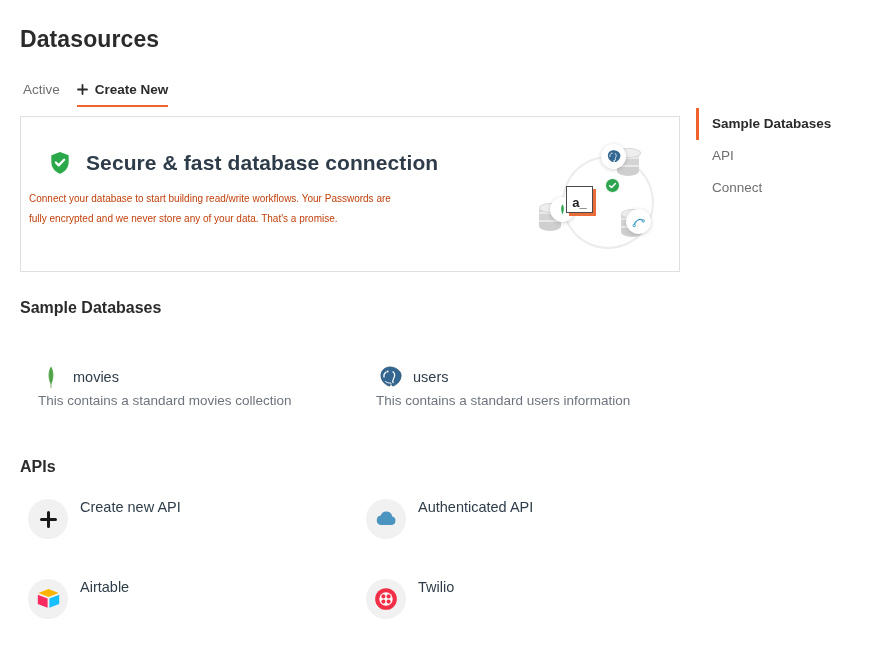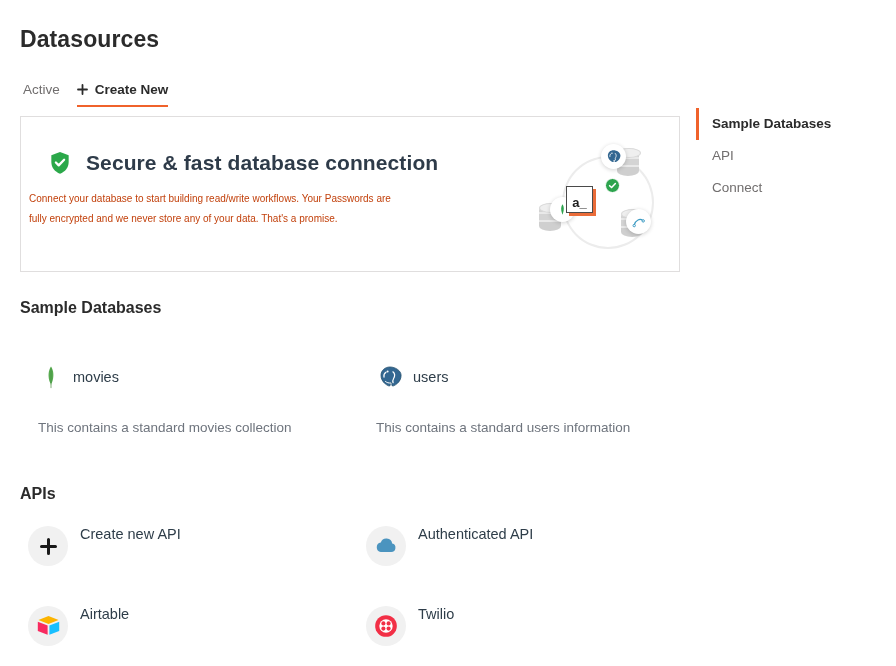--- a/index.html
+++ b/index.html
@@ -43,21 +43,21 @@
   
   .section-heading { font-size:16px; font-weight:700; color:#2B2B2B; }
   .sample-section-heading { margin-top:27px; }
   .apis-section-heading { margin-top:50px; }
 
   .grid-2 { display:grid; grid-template-columns:338px 322px; }
   .sample-grid { margin-top:24px; }
   .sample-card { cursor:pointer; }
   .sample-head { display:flex; align-items:center; gap:11px; padding-left:20px;margin-top:24px; }
   .sample-name { font-size:14.5px; color:#2E3D49; }
-  .sample-desc { margin-top:31px; padding-left:18px; font-size:13.5px; color:#6E747D; }
+  .sample-desc { margin-top:4px; padding-left:18px; font-size:13.5px; color:#6E747D; }
 
   .apis-grid { margin-top:23px; row-gap:40px; }
   .api-item { display:flex; align-items:flex-start; gap:12px; margin-left:8px; height:40px; cursor:pointer; }
   .api-circle { width:40px; height:40px; min-width:40px; border-radius:50%; background:#F1F1F1; display:flex; align-items:center; justify-content:center; }
   .api-name { font-size:14.5px; color:#2E3D49; }
 
   svg { display:block; }
 </style>
 </head>
 <body>

